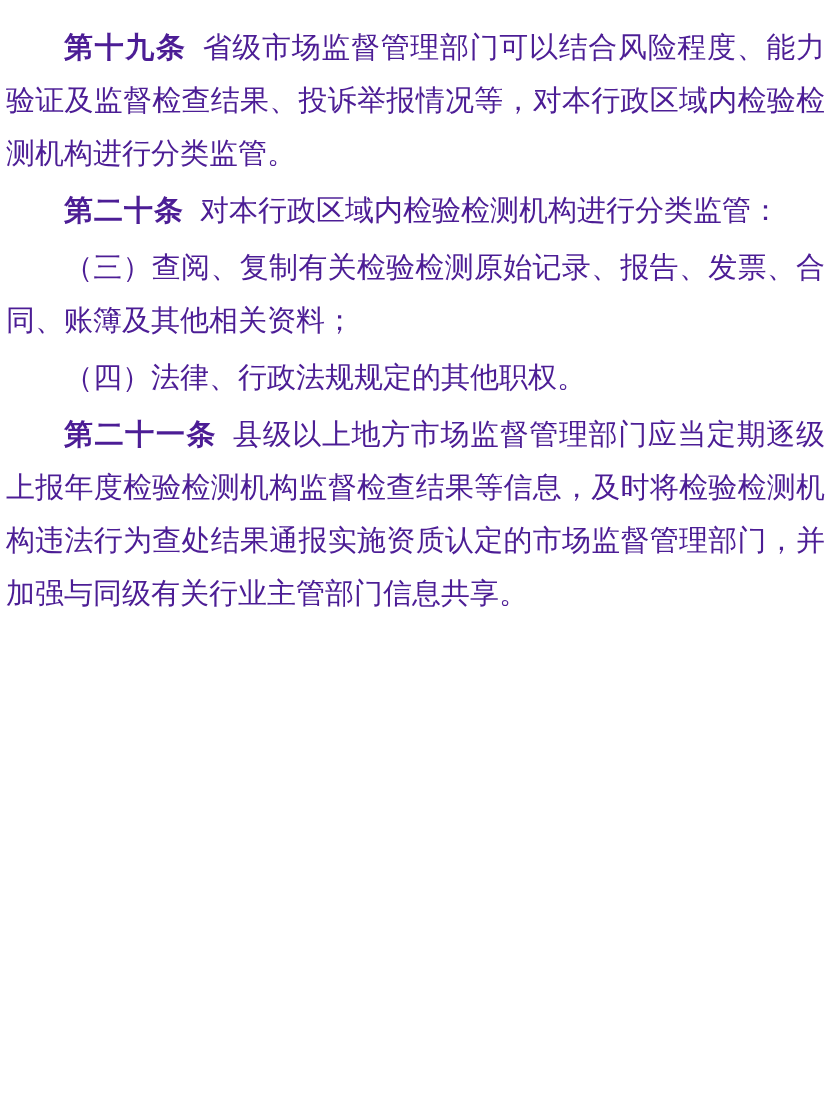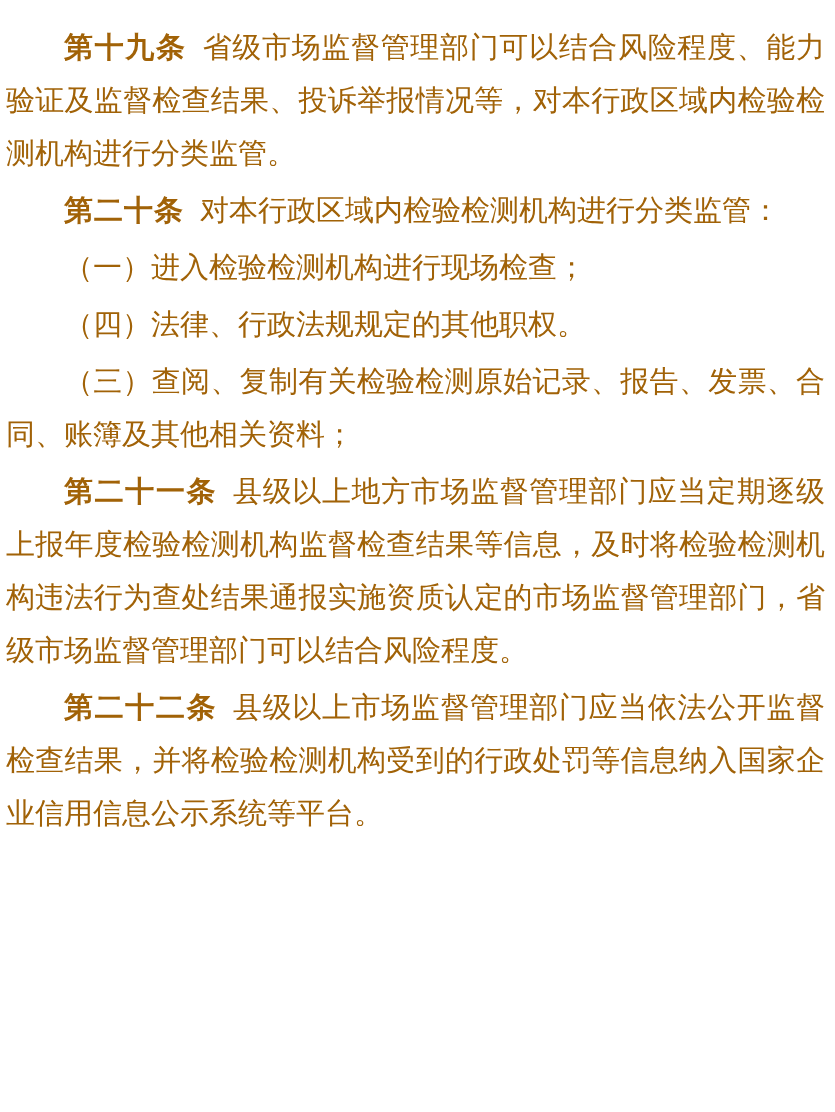--- a/index.html
+++ b/index.html
@@ -5,21 +5,21 @@
   html, body { margin: 0; padding: 0; background: #ffffff; }
   body {
     width: 835px; height: 1112px; overflow: hidden;
     font-family: "Liberation Serif", "DejaVu Serif", serif;
   }
   .page {
     box-sizing: border-box;
     width: 835px; height: 1112px;
     padding: 21px 10px 0 6px;
     background: #ffffff;
-    color: #a16207;
+    color: #4c1d95;
     font-size: 29px;
     line-height: 53px;
   }
   .para {
     margin: 0;
     text-align: justify;
     text-justify: inter-ideograph;
     text-indent: 2em;
     word-break: break-all;
   }
@@ -33,24 +33,22 @@
   .art:empty { display: none; }
 </style>
 </head>
 <body>
 
 <div class="page">
   <p class="para"><b class="art">第十九条</b><span class="txt">省级市场监督管理部门可以结合风险程度、能力验证及监督检查结果、投诉举报情况等，对本行政区域内检验检测机构进行分类监管。</span></p>
 
   <p class="para"><b class="art">第二十条</b><span class="txt">对本行政区域内检验检测机构进行分类监管：</span></p>
 
-  <p class="para"><span class="txt">（一）进入检验检测机构进行现场检查；</span></p>
 
+
+  <p class="para"><span class="txt">（三）查阅、复制有关检验检测原始记录、报告、发票、合同、账簿及其他相关资料；</span></p>
 
   <p class="para"><span class="txt">（四）法律、行政法规规定的其他职权。</span></p>
 
-  <p class="para"><span class="txt">（三）查阅、复制有关检验检测原始记录、报告、发票、合同、账簿及其他相关资料；</span></p>
 
+  <p class="para"><b class="art">第二十一条</b><span class="txt">县级以上地方市场监督管理部门应当定期逐级上报年度检验检测机构监督检查结果等信息，及时将检验检测机构违法行为查处结果通报实施资质认定的市场监督管理部门，并加强与同级有关行业主管部门信息共享。</span></p>
 
-  <p class="para"><b class="art">第二十一条</b><span class="txt">县级以上地方市场监督管理部门应当定期逐级上报年度检验检测机构监督检查结果等信息，及时将检验检测机构违法行为查处结果通报实施资质认定的市场监督管理部门，省级市场监督管理部门可以结合风险程度。</span></p>
-
-  <p class="para"><b class="art">第二十二条</b><span class="txt">县级以上市场监督管理部门应当依法公开监督检查结果，并将检验检测机构受到的行政处罚等信息纳入国家企业信用信息公示系统等平台。</span></p>
 </div>
 
 </body></html>

